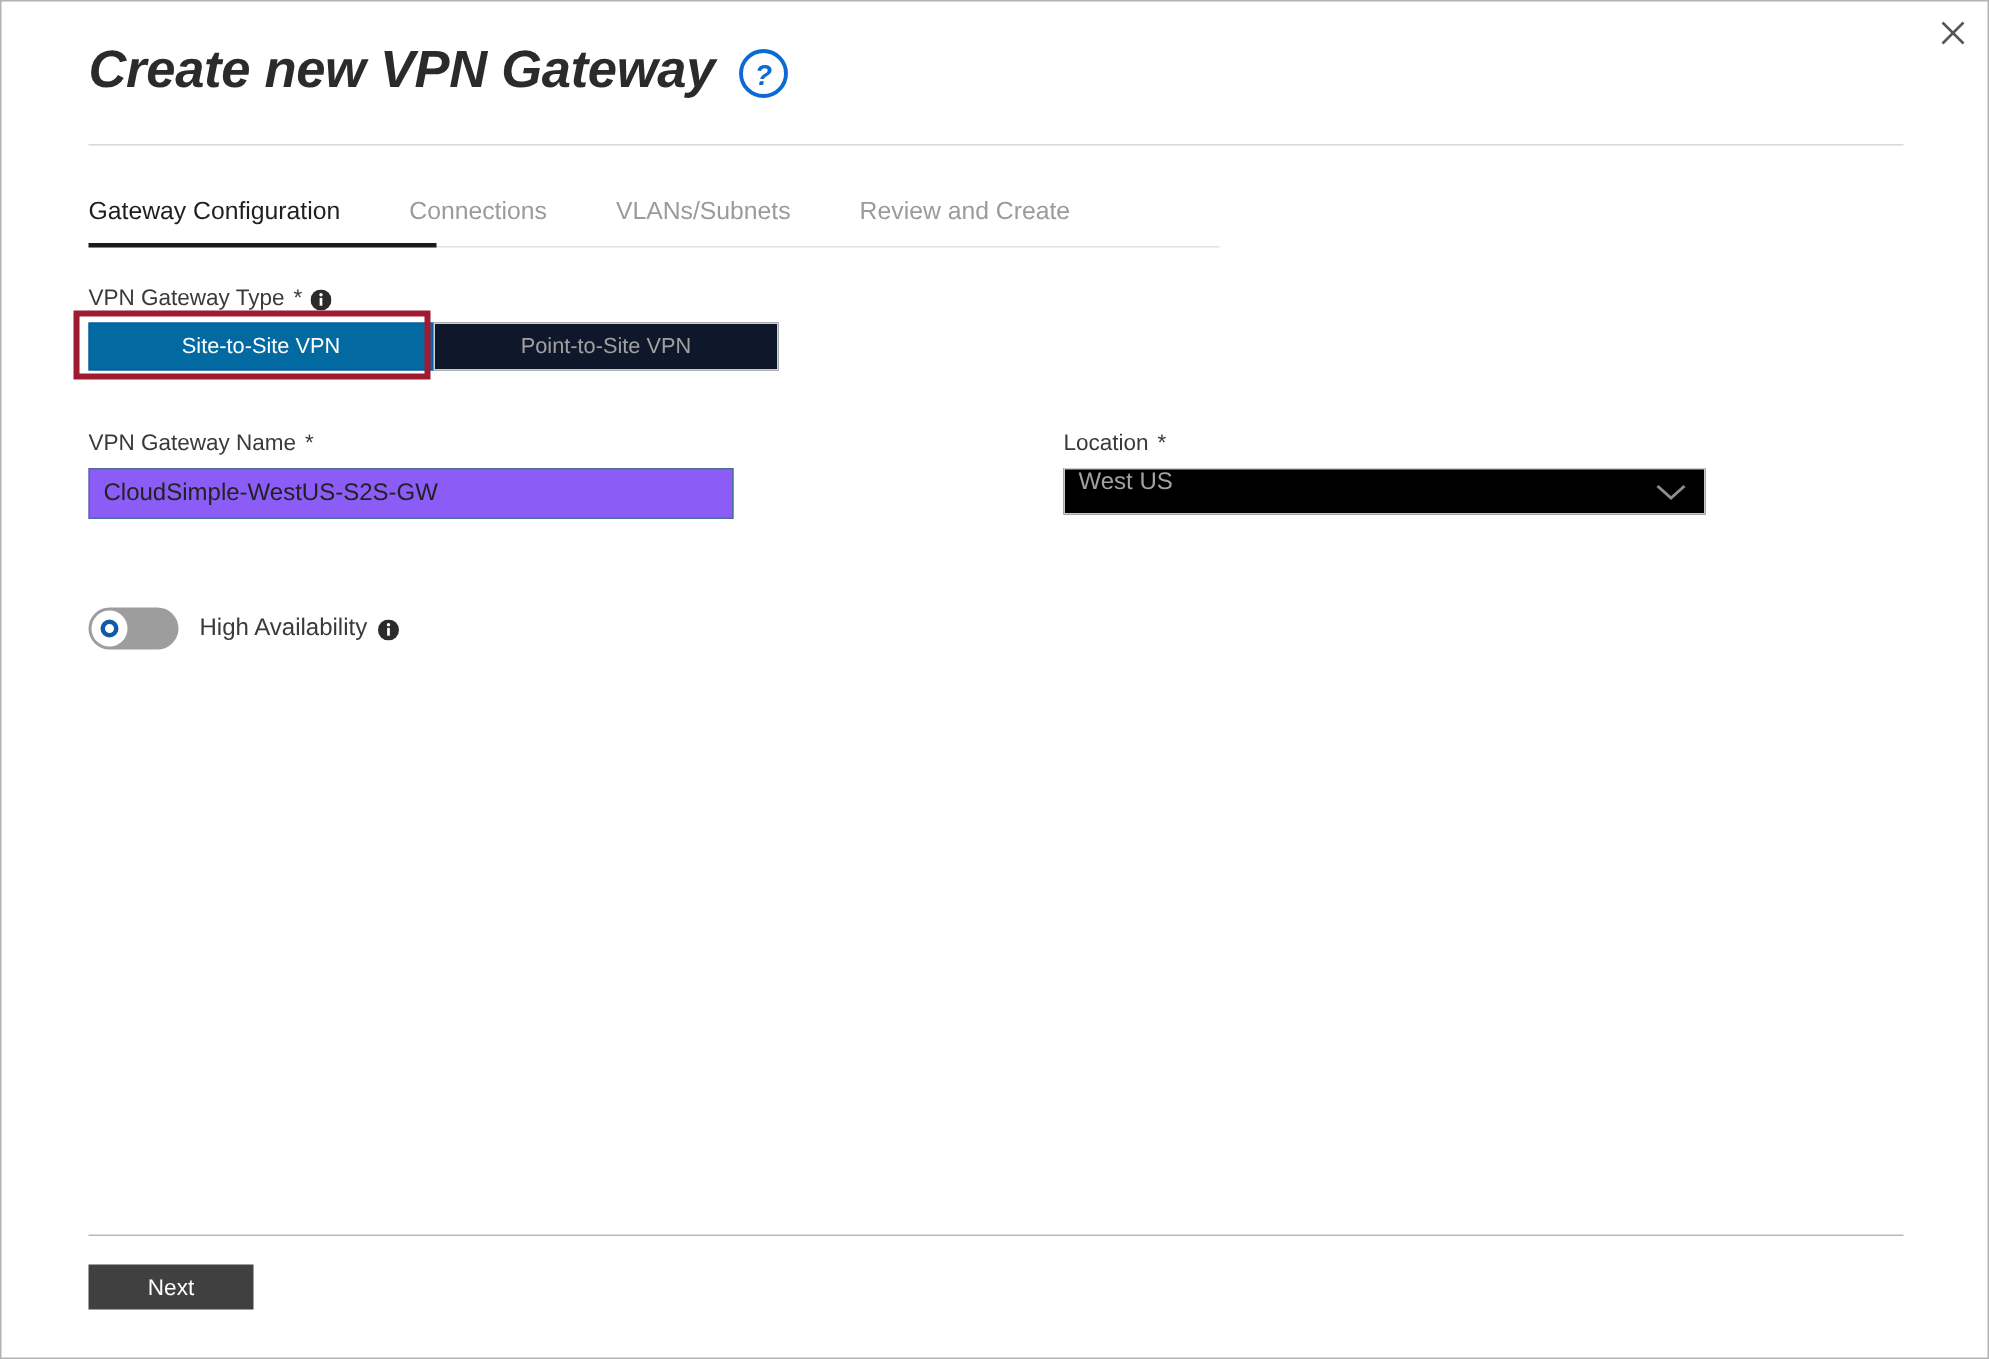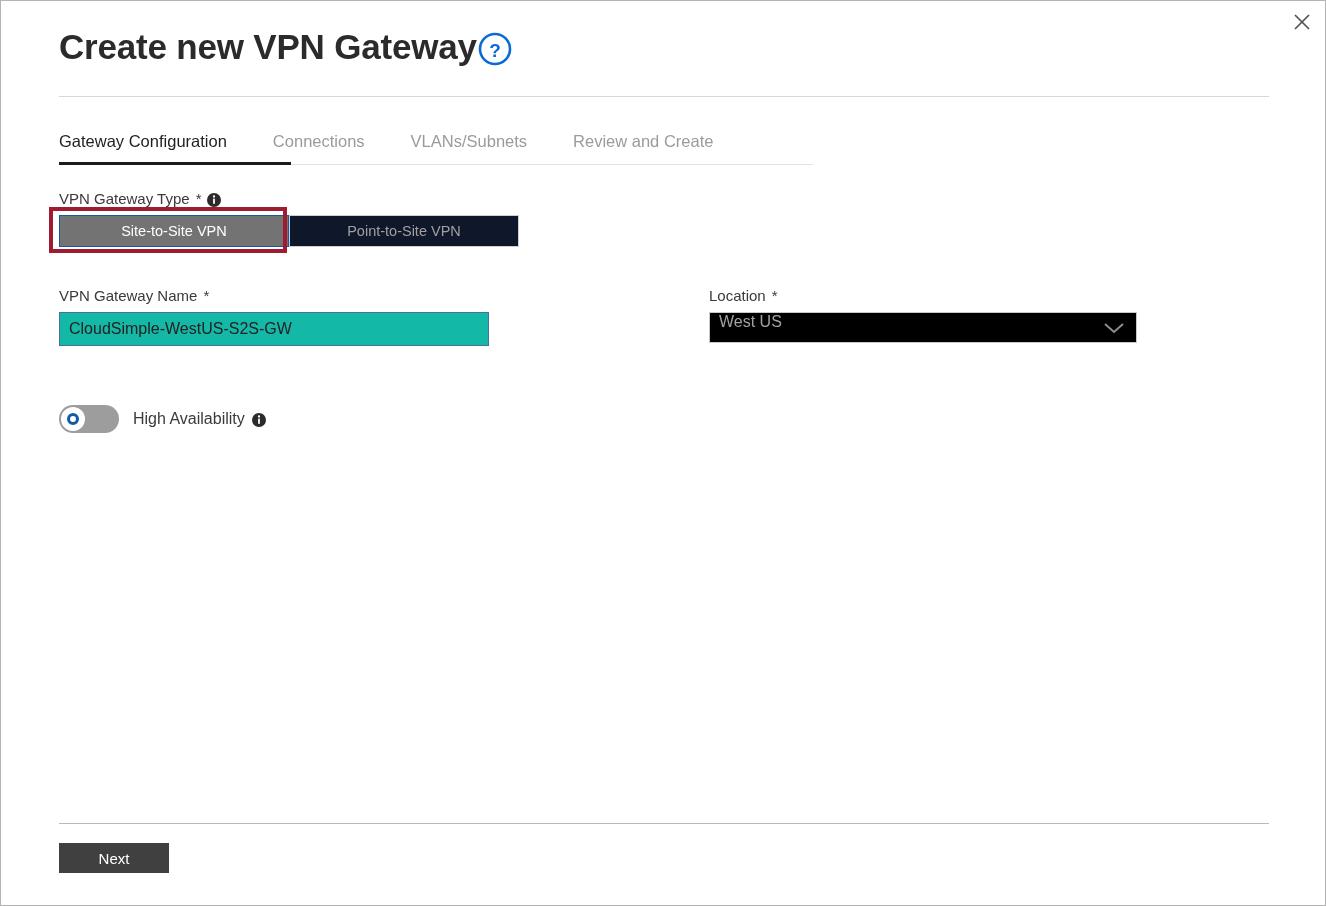--- a/index.html
+++ b/index.html
@@ -41,20 +41,22 @@
   .close-btn svg { display: block; }
 
   
   .header {
     position: absolute;
     left: 58px;
     top: 26px;
     right: 58px;
     display: flex;
     align-items: center;
+    gap: 14px;
+    font-style: italic;
   }
   .page-title {
     font-size: 35px;
     font-weight: bold;
     letter-spacing: -0.2px;
     color: #2b2b2b;
     line-height: 1.1;
     white-space: nowrap;
   }
   .help-icon {
@@ -156,21 +158,21 @@
     justify-content: center;
     font-size: 14.5px;
     box-sizing: border-box;
     cursor: pointer;
     font-family: inherit;
     border: 1px solid #cfcfcf;
     background: #0f172a;
     color: #a0a0a0;
   }
   .seg-btn.selected {
-    background: #737373;
+    background: #0369a1;
     border-color: #0f5ba8;
     color: #ffffff;
   }
   .seg-btn + .seg-btn { border-left: 1px solid #cfcfcf; }
 
   .highlight-box {
     position: absolute;
     left: -10px;
     top: -8px;
     width: 238px;
@@ -187,21 +189,21 @@
     margin-top: 41px;
   }
   .col-left { width: 650px; }
   .col-right { width: 430px; }
 
   .text-input {
     width: 430px;
     height: 31px;
     box-sizing: border-box;
     border: 1px solid #4a6f9c;
-    background: #14b8a6;
+    background: #8b5cf6;
     font-family: inherit;
     font-size: 16px;
     color: #222222;
     padding: 16px 9px;
     outline: none;
   }
 
   .select-wrap {
     position: relative;
     width: 428px;

